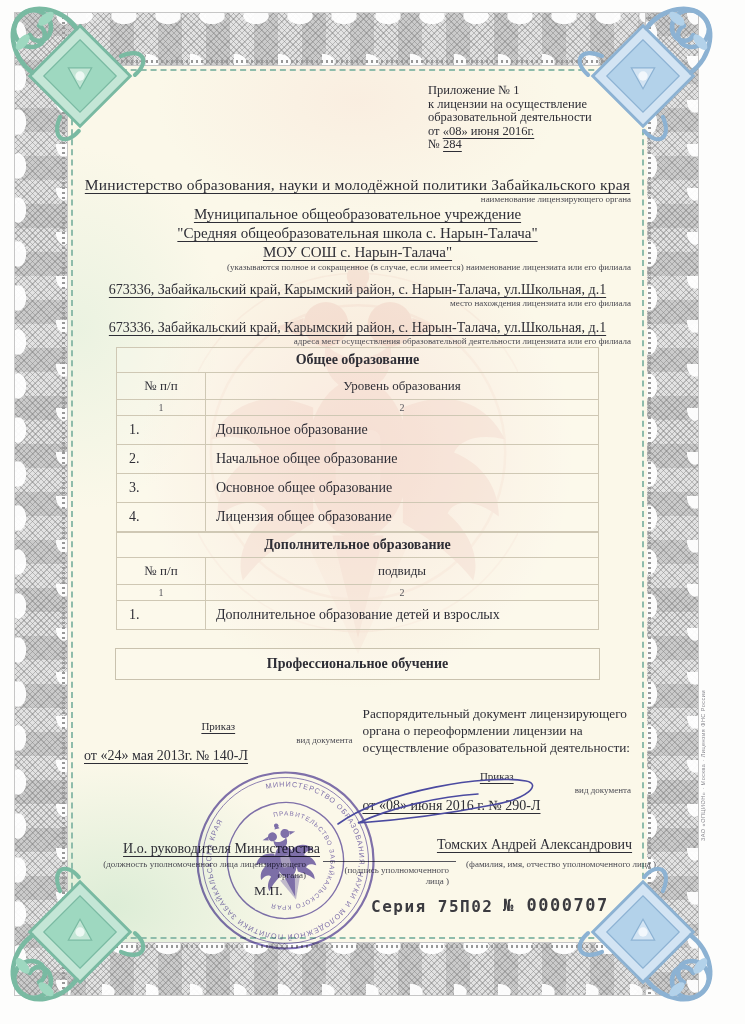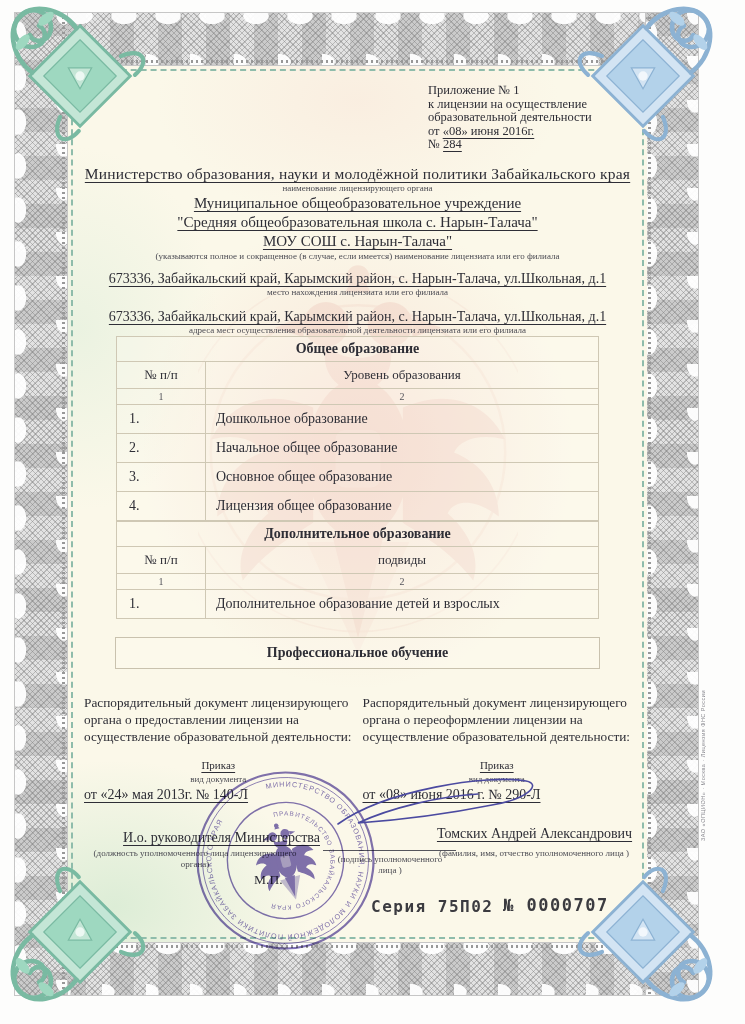--- a/index.html
+++ b/index.html
@@ -51,23 +51,23 @@
        radial-gradient(ellipse 280px 210px at 8% 96%, rgba(190,226,196,.5), rgba(190,226,196,0) 70%),
        radial-gradient(ellipse 280px 170px at 50% 4%, rgba(246,212,202,.28), rgba(246,212,202,0) 72%),
        radial-gradient(ellipse 200px 260px at 2% 30%, rgba(205,232,210,.35), rgba(205,232,210,0) 70%);
      }
   .paper::before{content:"";position:absolute;inset:3px;border:2px dashed #8fbcab;pointer-events:none;}
   .flow{position:relative;height:100%;padding:0 16px;box-sizing:border-box;z-index:2;}
   .watermark{position:absolute;left:50%;top:388px;transform:translate(-50%,-50%);
      width:320px;height:410px;color:#dd978d;opacity:.17;z-index:1;}
   
   .u{text-decoration:underline;text-underline-offset:3px;text-decoration-thickness:1px;}
-  .caption{font-size:9px;color:#4a4a52;line-height:11px;text-align:center;}
+  .caption{font-size:9px;color:#4a4a52;line-height:11px;text-align:right;}
   .appendix{margin:18px 0 0 344px;width:214px;font-size:12.5px;line-height:13.6px;text-align:left;}
-  .authority{margin-top:13px;font-size:15.5px;text-align:center;letter-spacing:.2px;}
+  .authority{margin-top:24px;font-size:15.5px;text-align:center;letter-spacing:.2px;}
   .licensee{font-size:15px;line-height:19px;text-align:center;}
   .addr{font-size:14px;text-align:center;}
   .addr1{margin-top:9px;} .addr2{margin-top:11px;}
   
   table.lic{width:483px;margin:0 auto;border-collapse:collapse;font-size:14px;
      border:1px solid #c9c2ae;background:rgba(255,253,244,.25);}
   table.lic td,table.lic th{border:1px solid #cfc8b4;padding:2px 6px;font-weight:normal;}
   table.lic .t-title{font-weight:bold;text-align:center;font-size:14px;padding:4px 0;}
   table.lic .t-head{text-align:center;font-size:13px;padding:5px 0;}
   table.lic .t-sub{text-align:center;font-size:10px;color:#55555c;padding:2px 0;}
@@ -242,21 +242,20 @@
           <td class="c-num">1.</td>
           <td class="c-val">Дополнительное образование детей и взрослых</td>
         </tr>
       </tbody>
         </table>
 
       <div class="profbox">Профессиональное обучение</div>
 
       <div class="orders">
         <div class="order-col">
-          <div>Распорядительный документ лицензирующего органа о предоставлении лицензии на осуществление образовательной деятельности:</div>
           <div class="order-doc u">Приказ</div>
           <div class="caption">вид документа</div>
           <div class="order-date u">от «24» мая 2013г. № 140-Л</div>
         </div>
         <div class="order-col">
           <div>Распорядительный документ лицензирующего органа о переоформлении лицензии на осуществление образовательной деятельности:</div>
           <div class="order-doc u">Приказ</div>
           <div class="caption">вид документа</div>
           <div class="order-date u">от «08» июня 2016 г. № 290-Л</div>
         </div>

